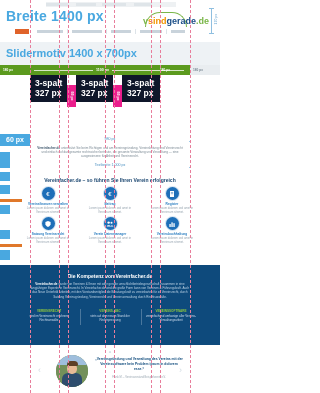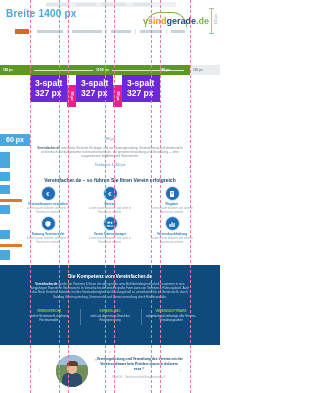--- a/index.html
+++ b/index.html
@@ -11,21 +11,21 @@
   }
   #root{position:relative;width:220px;height:393px;overflow:hidden;background:#fff;}
 
   
   .vguide{position:absolute;top:0;bottom:0;width:0;border-left:1px dashed #e87d9b;z-index:40;pointer-events:none;}
 
   
   .header{position:absolute;left:0;top:0;width:220px;height:42px;background:#ffffff;}
   .topbar{position:absolute;left:46px;top:2px;width:130px;height:5px;background:#eef1f3;}
   .topbar .tb{position:absolute;top:1px;height:3px;background:#dfe5e9;}
-  .breite{position:absolute;left:6px;top:8px;font-size:10px;font-weight:bold;color:#49a8e0;letter-spacing:.2px;white-space:nowrap;}
+  .breite{position:absolute;left:6px;top:8px;font-size:14px;font-weight:bold;color:#49a8e0;letter-spacing:.2px;white-space:nowrap;}
   .logo{position:absolute;left:143px;top:12px;width:60px;height:16px;}
   .logo .arc{position:absolute;left:2px;top:0;width:40px;height:14px;border:1.4px solid #7ab648;border-bottom:none;border-radius:22px 22px 0 0;}
   .logo .txt{position:absolute;left:0;top:4px;font-size:9px;font-weight:bold;white-space:nowrap;}
   .logo .g{color:#7ab648;}
   .logo .b{color:#1b4e87;}
   .logo .o{color:#f29400;}
   .navbar{position:absolute;left:15px;top:29px;width:175px;height:6px;}
   .navbar .pill{position:absolute;left:0;top:0;width:14px;height:5px;background:#e0632a;}
   .navbar .nv{position:absolute;top:1px;height:3px;background:#c9d3db;}
   .navbar .sep{position:absolute;top:0px;width:1px;height:5px;background:#dde3e8;}
@@ -42,21 +42,21 @@
   
   .measrow{position:absolute;left:0;top:65px;width:220px;height:10px;background:#5b9a1e;}
   .measrow .seg{position:absolute;top:0;height:10px;}
   .measrow .gap{background:#e9edf0;}
   .measrow .mlbl{position:absolute;top:2.5px;font-size:3.6px;color:#ffffff;font-weight:bold;white-space:nowrap;}
   .measrow .mlbl.sm{font-size:3.2px;}
   .arrowline{position:absolute;top:5px;height:1px;background:rgba(255,255,255,.75);}
 
   
   .colsband{position:absolute;left:0;top:75px;width:220px;height:27px;}
-  .gcol{position:absolute;top:0;height:27px;background:#6d28d9;color:#fff;}
+  .gcol{position:absolute;top:0;height:27px;background:#0f172a;color:#fff;}
   .gcol .t1{position:absolute;left:5px;top:3px;font-size:8.5px;font-weight:bold;line-height:10px;white-space:nowrap;}
   .gcol .t2{position:absolute;left:5px;top:13px;font-size:8.5px;font-weight:bold;line-height:10px;white-space:nowrap;}
 
   
   .pink{position:absolute;width:9px;background:#ea1e8c;z-index:25;}
   .pink .pl{position:absolute;left:50%;top:50%;transform:translate(-50%,-50%) rotate(90deg);
     font-size:3.6px;font-weight:bold;color:#fff;white-space:nowrap;}
   .pinktop{position:absolute;width:9px;background:#ffffff;z-index:24;}
 
   
@@ -159,20 +159,23 @@
         <div class="sep" style="left:120px"></div>
       <div class="nv" style="left:125px;width:22px"></div>
         <div class="sep" style="left:151px"></div>
       <div class="nv" style="left:156px;width:14px"></div>
     </div>
 
     <div class="rtick"></div>
     <div class="rtick-lbl">170 px</div>
   </div>
 
+  <div class="slider">
+    <div class="lbl">Slidermotiv 1400 x 700px</div>
+  </div>
 
   <div class="measrow">
     <div class="seg" style="left:0;width:30px"></div>
     <div class="mlbl sm" style="left:3px">180 px</div>
 
     <div class="arrowline" style="left:34px;width:150px"></div>
     <div class="mlbl" style="left:93px;background:#5b9a1e;padding:0 3px;">1100 px</div>
 
     <div class="mlbl sm" style="left:160px">180 px</div>
     <div class="seg gap" style="left:190px;width:30px"></div>

